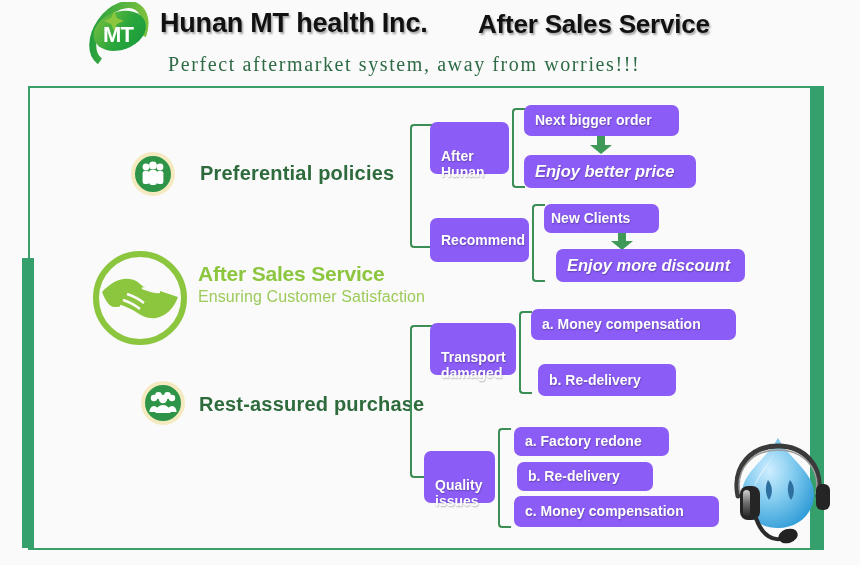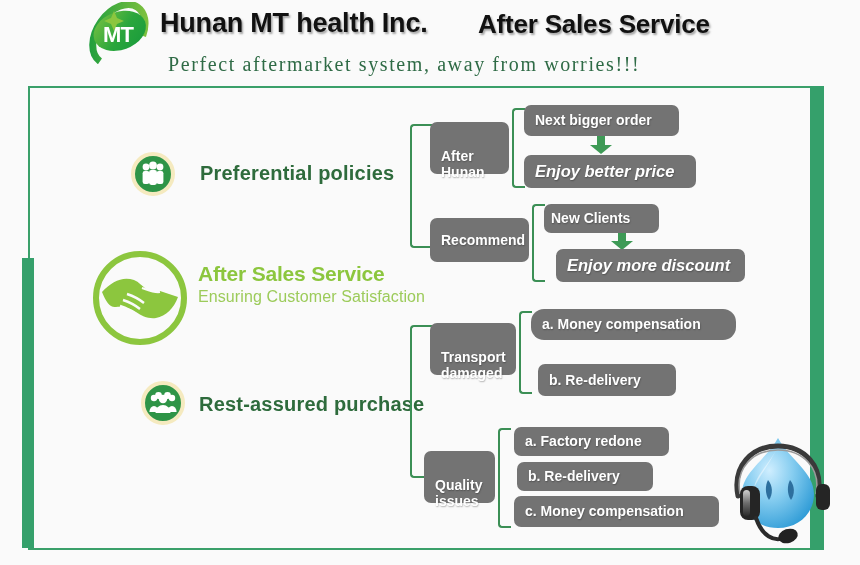--- a/index.html
+++ b/index.html
@@ -75,21 +75,21 @@
     letter-spacing:-0.2px;white-space:nowrap;
   }
   .asl-sub{
     font-size:16px;color:#9ccb5a;margin-top:2px;
     letter-spacing:0.1px;white-space:nowrap;
   }
 
   
   .box{
     position:absolute;
-    background:#737373;
+    background:#8b5cf6;
     border-radius:7px;
     color:#ffffff;
     font-size:14px;font-weight:bold;
     display:flex;align-items:center;
     padding:0 11px;
     box-sizing:border-box;
     text-shadow:0.5px 1px 1.5px rgba(0,0,0,0.30);
     line-height:1.15;
   }
   .box.two-line{display:block;padding-top:26px;}
@@ -232,21 +232,21 @@
   </div>
   <div class="box italic" style="left:556px;top:249px;width:189px;height:33px;">Enjoy more discount</div>
 
   <div class="bracket" style="left:410px;top:325px;width:22px;height:153px;"></div>
 
   <div class="box two-line node" style="left:430px;top:323px;width:86px;height:52px;">
     <span>Transport</span>
     <span>damaged</span>
   </div>
   <div class="bracket" style="left:519px;top:311px;width:13px;height:83px;"></div>
-  <div class="box" style="left:531px;top:309px;width:205px;height:31px;border-radius:13px;">a. Money compensation</div>
+  <div class="box" style="left:531px;top:309px;width:205px;height:31px;">a. Money compensation</div>
   <div class="box" style="left:538px;top:364px;width:138px;height:32px;">b. Re-delivery</div>
 
   <div class="box two-line node" style="left:424px;top:451px;width:71px;height:52px;">
     <span>Quality</span>
     <span>issues</span>
   </div>
   <div class="bracket" style="left:498px;top:428px;width:13px;height:100px;"></div>
   <div class="box" style="left:514px;top:427px;width:155px;height:29px;">a. Factory redone</div>
   <div class="box" style="left:517px;top:462px;width:136px;height:29px;">b. Re-delivery</div>
   <div class="box" style="left:514px;top:496px;width:205px;height:31px;">c. Money compensation</div>

